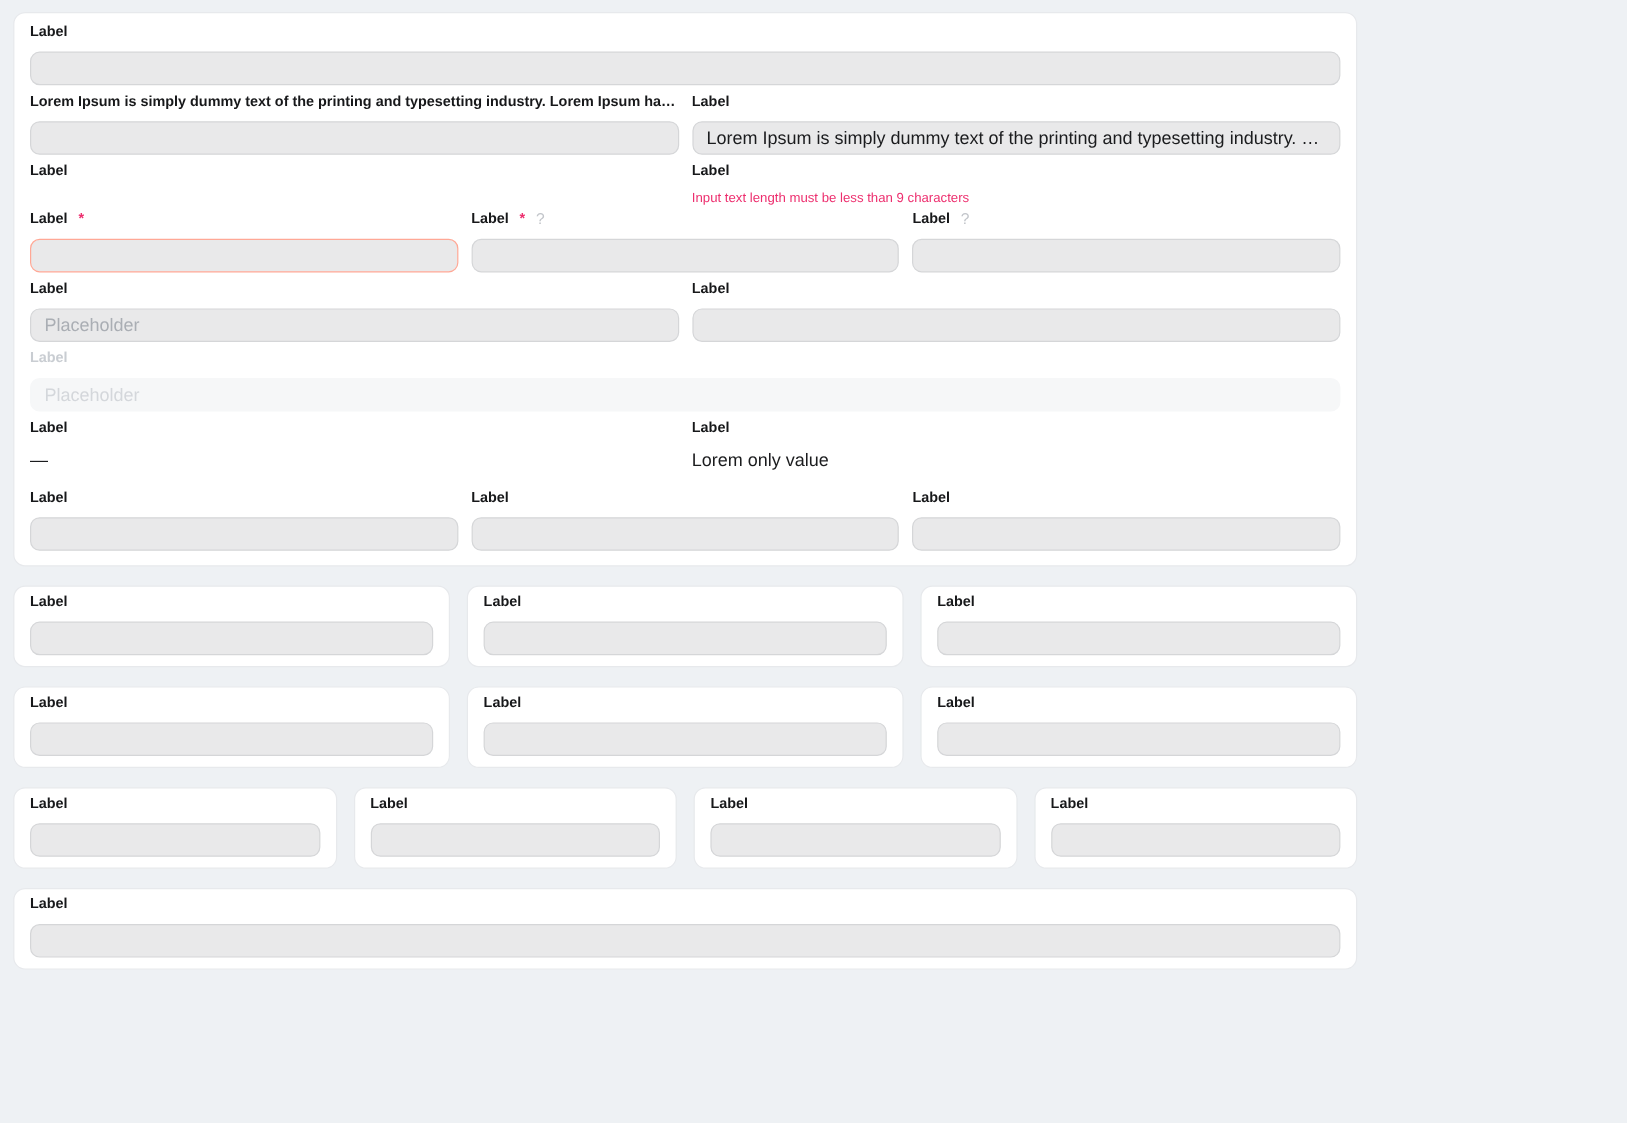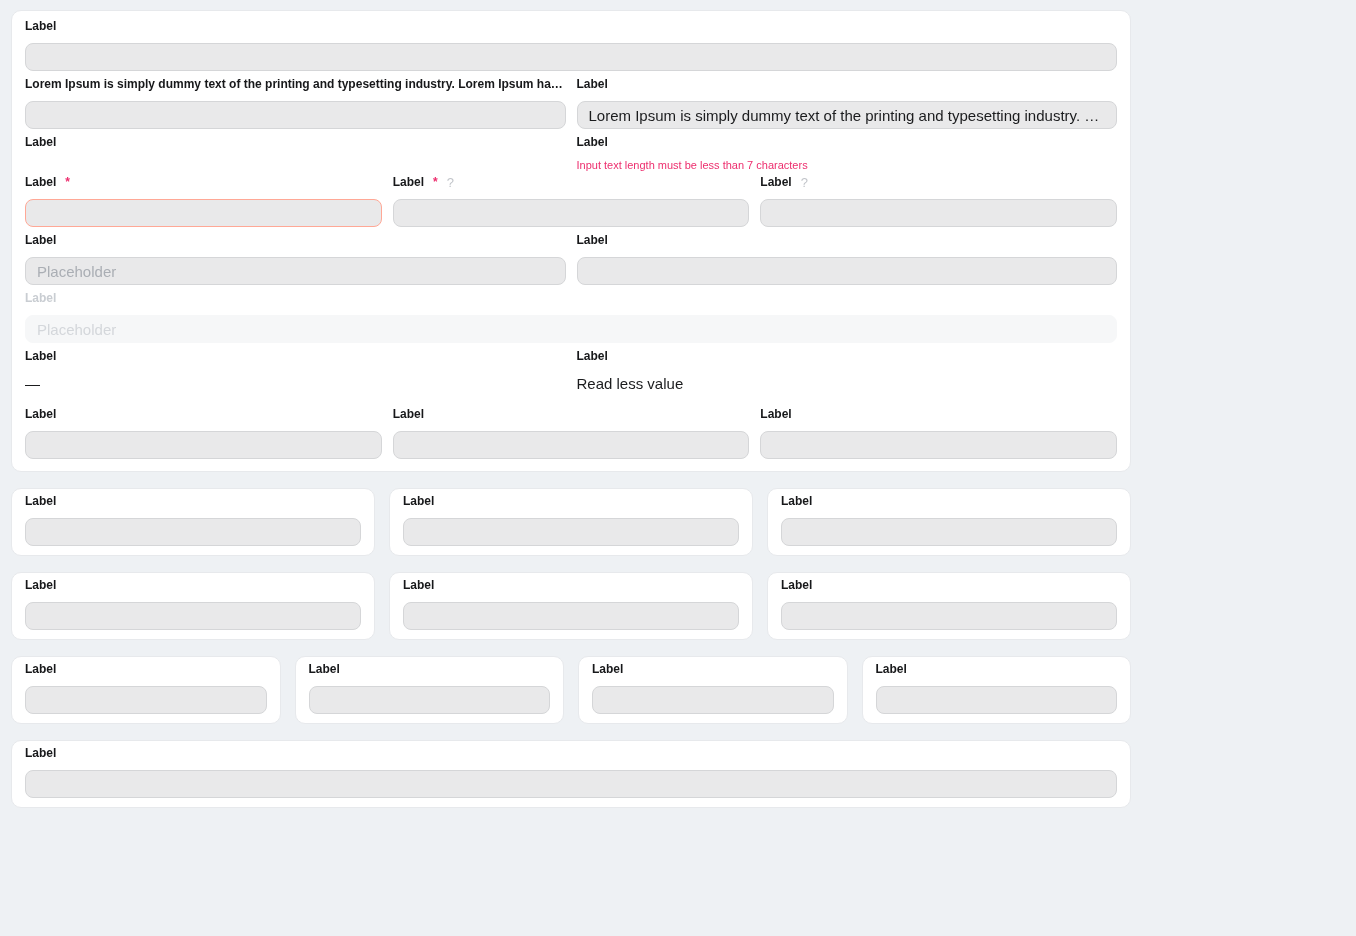--- a/index.html
+++ b/index.html
@@ -107,21 +107,21 @@
     <div class="row cols-2">
       <div class="field">
         <div class="label-row">
           <span class="lbl">Label</span>
         </div>
       </div>
       <div class="field">
         <div class="label-row">
           <span class="lbl">Label</span>
         </div>
-        <div class="error-text">Input text length must be less than 7 characters</div>
+        <div class="error-text">Input text length must be less than 9 characters</div>
       </div>
     </div>
 
     <div class="row cols-3">
       <div class="field">
         <div class="label-row">
           <span class="lbl">Label</span>
           <span class="req">*</span>
         </div>
         <input type="text" class="control err" style="">
@@ -171,21 +171,21 @@
       <div class="field">
         <div class="label-row">
           <span class="lbl">Label</span>
         </div>
         <div class="ro-value">—</div>
       </div>
       <div class="field">
         <div class="label-row">
           <span class="lbl">Label</span>
         </div>
-        <div class="ro-value">Read less value</div>
+        <div class="ro-value">Lorem only value</div>
       </div>
     </div>
 
     <div class="row cols-3">
       <div class="field">
         <div class="label-row">
           <span class="lbl">Label</span>
         </div>
         <input type="text" class="control" style="">
       </div>

